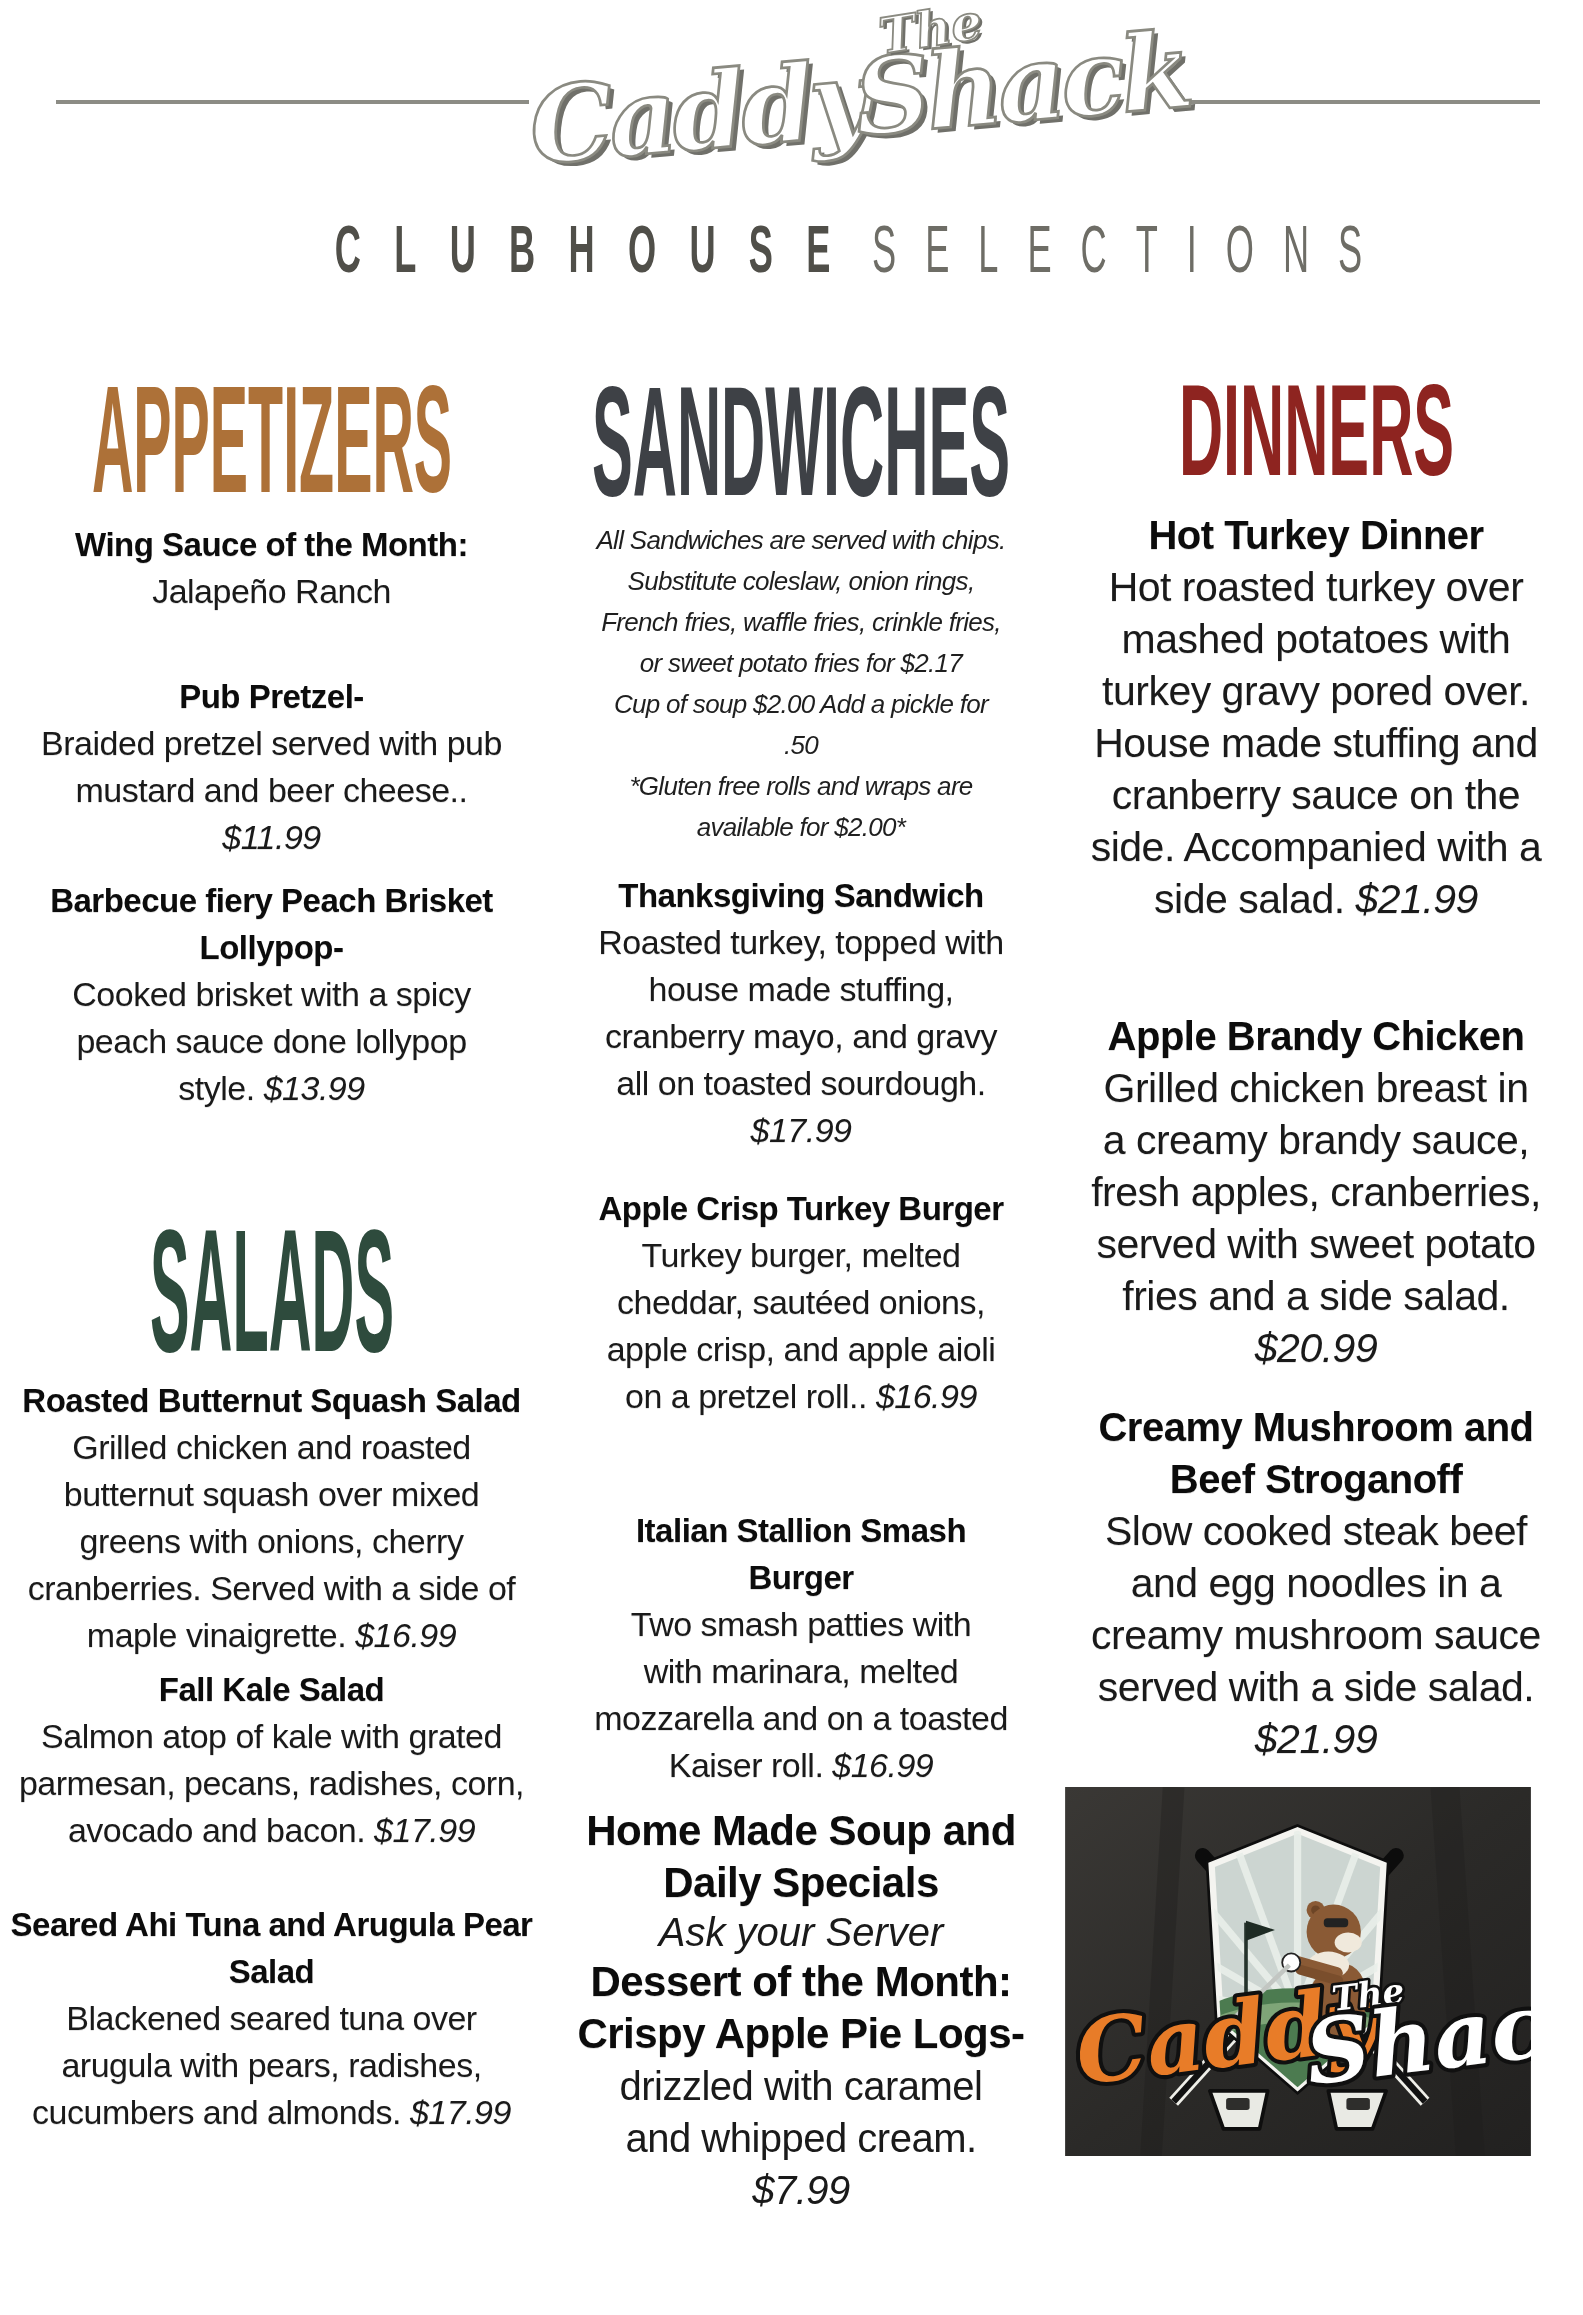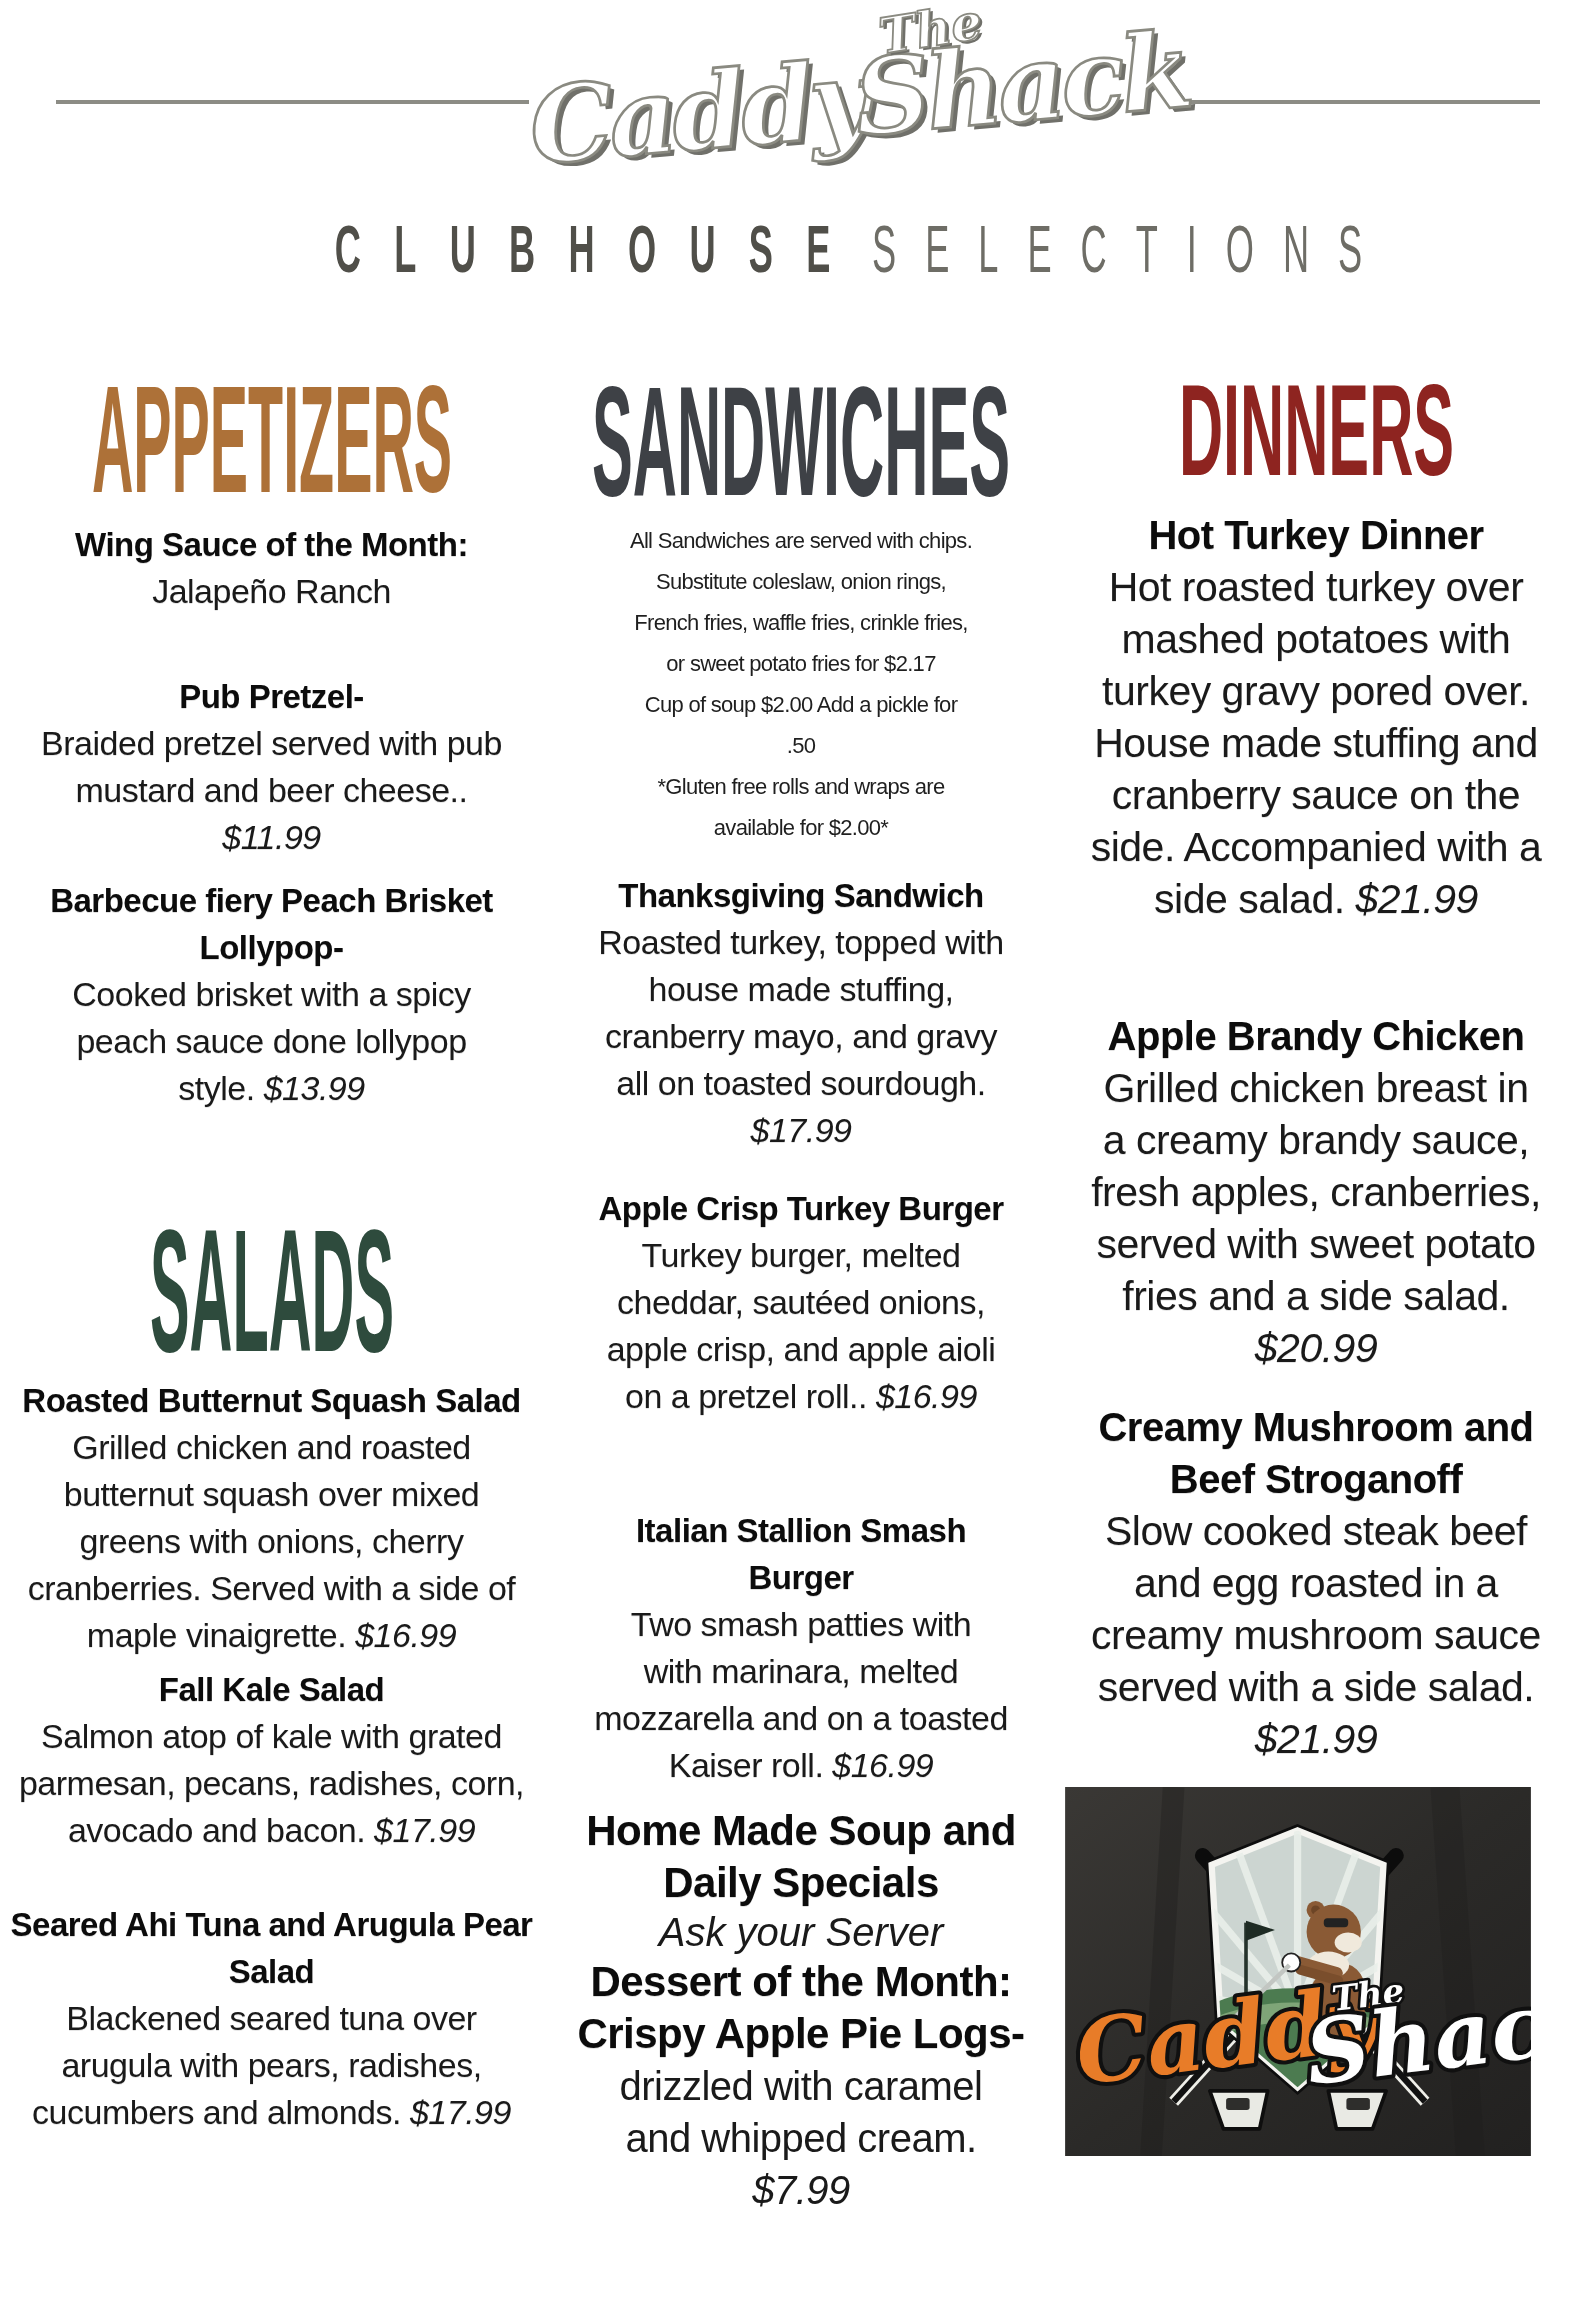--- a/index.html
+++ b/index.html
@@ -28,21 +28,21 @@
   .hdr{display:block;margin:0 auto}
   .hd{font-family:"Liberation Sans",sans-serif;font-weight:700}
 
   .item{text-align:center}
   .iname{font-weight:700;font-size:33px;line-height:47px;letter-spacing:-0.5px;white-space:nowrap;color:#0c0c0c;text-shadow:0 0.9px 0 rgba(0,0,0,.12)}
   .dline{font-size:34px;line-height:47px;letter-spacing:-0.5px;white-space:nowrap;color:#1a1a1a;text-shadow:0 0.9px 0 rgba(0,0,0,.10)}
   .dline em,.ds-line em{font-style:italic}
   .col3 .iname{font-size:40px;line-height:52px}
   .col3 .dline{font-size:41px;line-height:52px}
 
-  .nline{font-size:22px;line-height:41px;letter-spacing:-0.7px;white-space:nowrap;color:#1f1f1f}
+  .nline{font-style:italic;font-size:26px;line-height:41px;letter-spacing:-0.7px;white-space:nowrap;color:#1f1f1f}
   .iline{font-style:italic;font-size:40px;line-height:47px;white-space:nowrap;color:#1a1a1a}
   .ds-title{font-weight:700;font-size:42px;line-height:52px;letter-spacing:-0.5px;white-space:nowrap;color:#0c0c0c;text-shadow:0 0.9px 0 rgba(0,0,0,.12)}
   .ds-line{font-size:40px;line-height:52px;letter-spacing:-0.5px;white-space:nowrap;color:#1a1a1a}
 
   
   .m-app-0{margin-top:25px}.m-app-1{margin-top:58px}.m-app-2{margin-top:16.3px}
   .m-sal-h{margin-top:107px}
   .m-sal-0{margin-top:22px}.m-sal-1{margin-top:7.2px}.m-sal-2{margin-top:47px}
   .m-note{margin-top:22px}
   .m-san-0{margin-top:24px}.m-san-1{margin-top:31px}.m-san-2{margin-top:87px}
@@ -215,21 +215,21 @@
       <div class="dline">fresh apples, cranberries,</div>
       <div class="dline">served with sweet potato</div>
       <div class="dline">fries and a side salad.</div>
       <div class="dline"><em>$20.99</em></div>
     </div>
 
     <div class="item m-din-2">
       <div class="iname">Creamy Mushroom and</div>
       <div class="iname">Beef Stroganoff</div>
       <div class="dline">Slow cooked steak beef</div>
-      <div class="dline">and egg roasted in a</div>
+      <div class="dline">and egg noodles in a</div>
       <div class="dline">creamy mushroom sauce</div>
       <div class="dline">served with a side salad.</div>
       <div class="dline"><em>$21.99</em></div>
     </div>
 
     <div class="flogo">
       <svg width="466" height="369" viewBox="0 0 515 408">
         <defs>
           <linearGradient id="bgg" x1="0" y1="0" x2="1" y2="1">
             <stop offset="0" stop-color="#3a3835"></stop>

